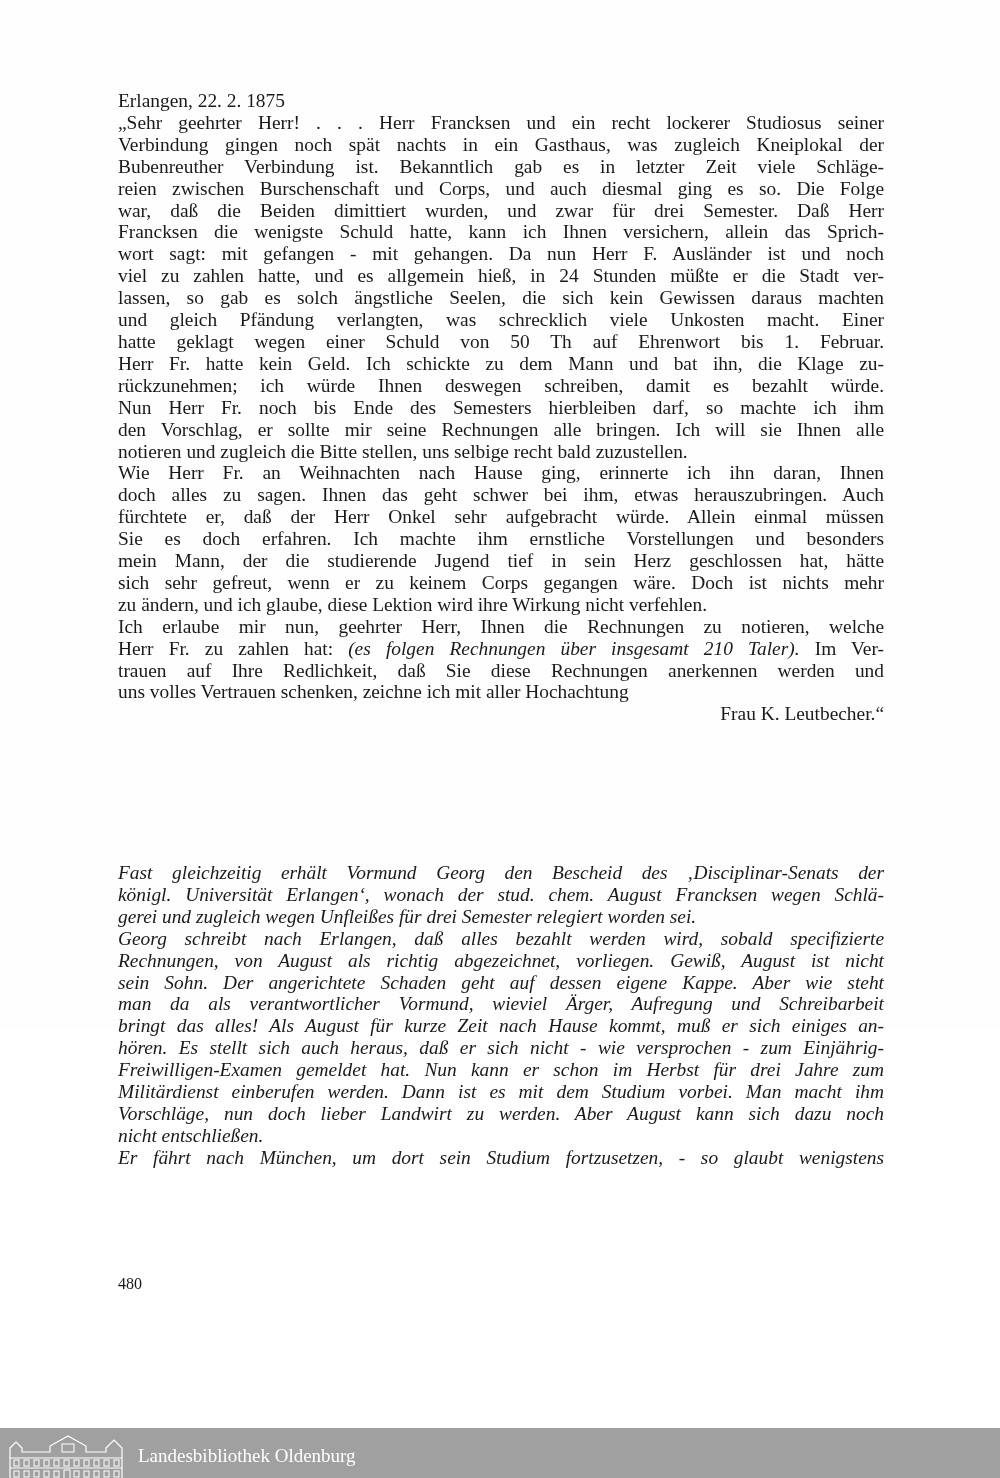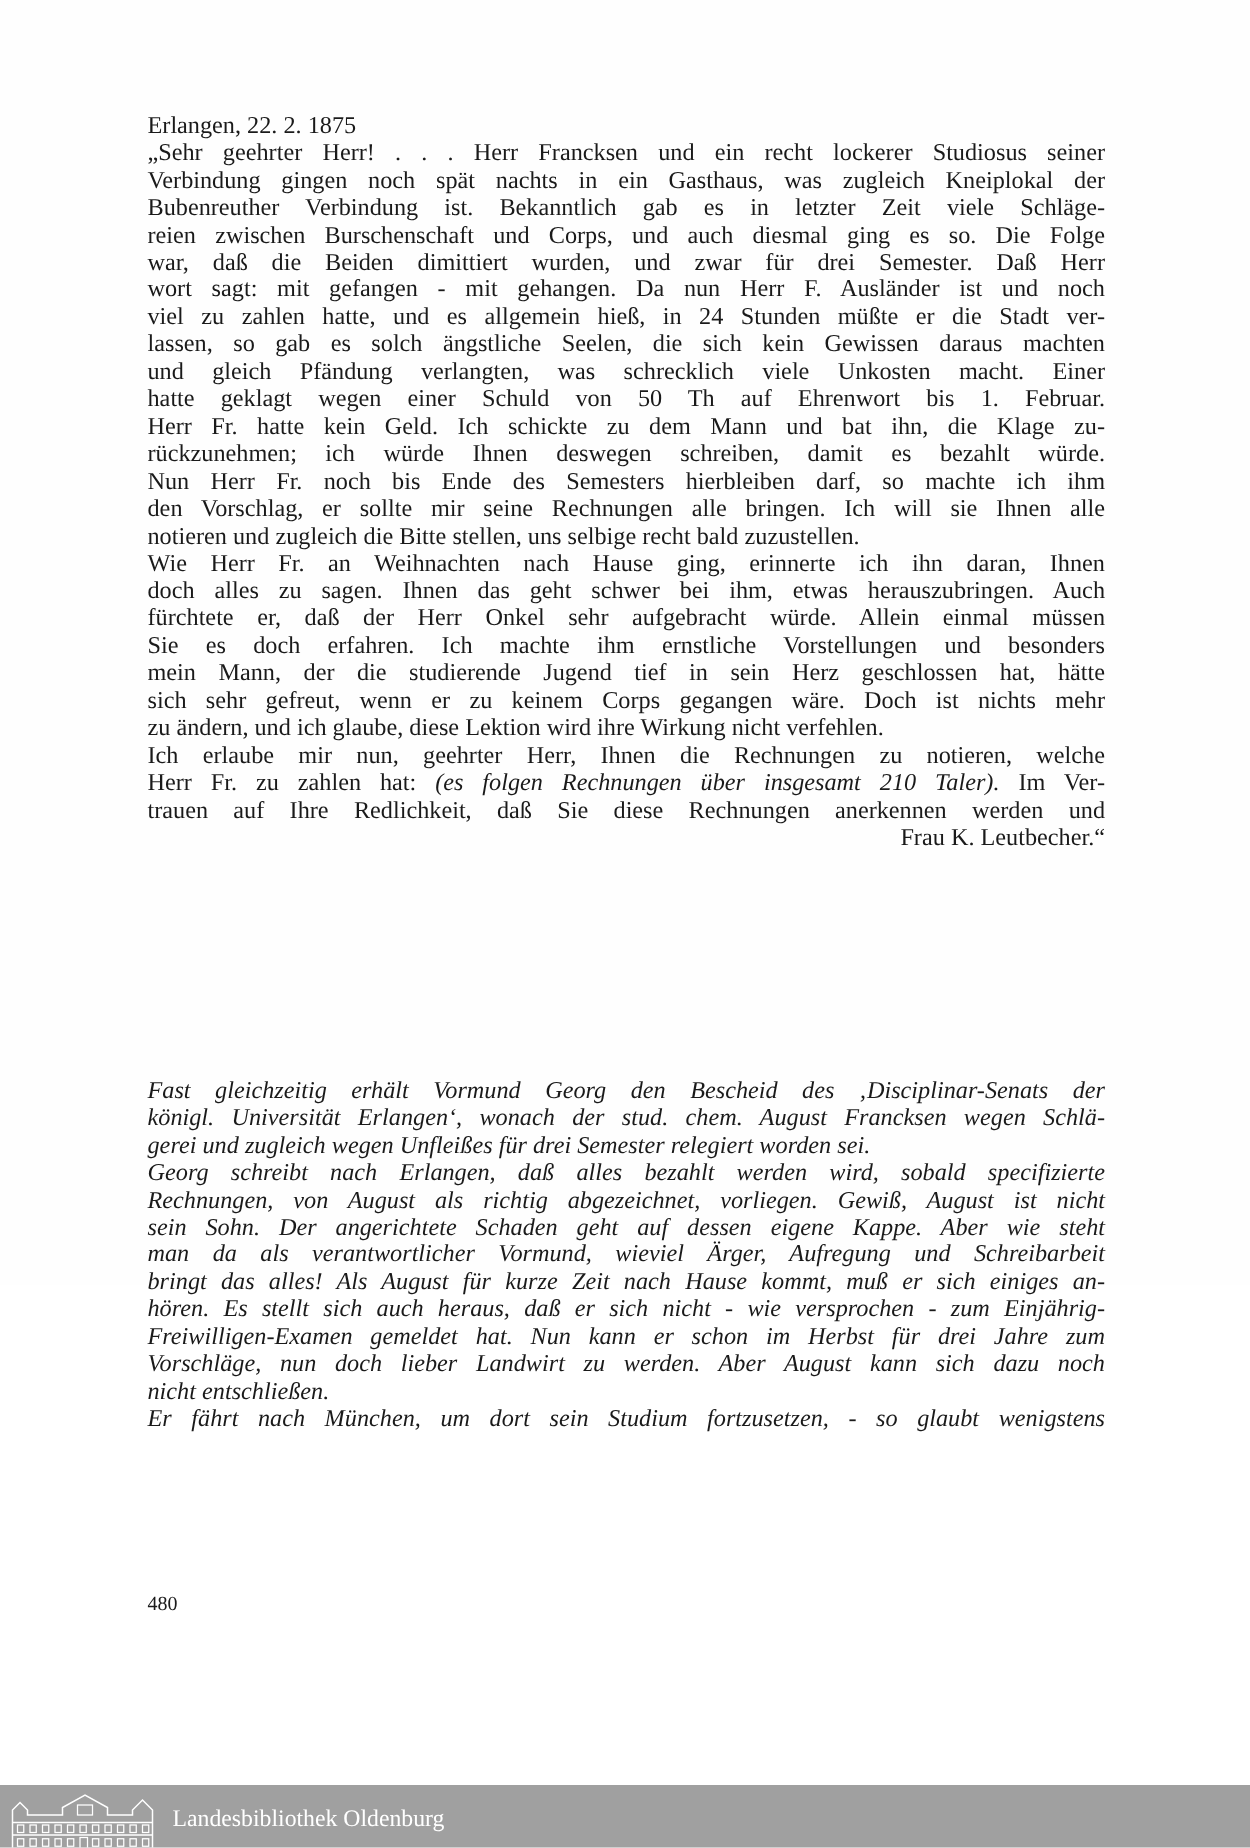--- a/index.html
+++ b/index.html
@@ -27,54 +27,57 @@
 <body>
 
 <div class="page">
   <div class="text-block letter">
     <span class="line last">Erlangen, 22. 2. 1875</span>
     <span class="line">„Sehr geehrter Herr! . . . Herr Francksen und ein recht lockerer Studiosus seiner</span>
     <span class="line">Verbindung gingen noch spät nachts in ein Gasthaus, was zugleich Kneiplokal der</span>
     <span class="line">Bubenreuther Verbindung ist. Bekanntlich gab es in letzter Zeit viele Schläge-</span>
     <span class="line">reien zwischen Burschenschaft und Corps, und auch diesmal ging es so. Die Folge</span>
     <span class="line">war, daß die Beiden dimittiert wurden, und zwar für drei Semester. Daß Herr</span>
+    <span class="line">Francksen die wenigste Schuld hatte, kann ich Ihnen versichern, allein das Sprich-</span>
     <span class="line">wort sagt: mit gefangen - mit gehangen. Da nun Herr F. Ausländer ist und noch</span>
     <span class="line">viel zu zahlen hatte, und es allgemein hieß, in 24 Stunden müßte er die Stadt ver-</span>
     <span class="line">lassen, so gab es solch ängstliche Seelen, die sich kein Gewissen daraus machten</span>
     <span class="line">und gleich Pfändung verlangten, was schrecklich viele Unkosten macht. Einer</span>
     <span class="line">hatte geklagt wegen einer Schuld von 50 Th auf Ehrenwort bis 1. Februar.</span>
     <span class="line">Herr Fr. hatte kein Geld. Ich schickte zu dem Mann und bat ihn, die Klage zu-</span>
     <span class="line">rückzunehmen; ich würde Ihnen deswegen schreiben, damit es bezahlt würde.</span>
     <span class="line">Nun Herr Fr. noch bis Ende des Semesters hierbleiben darf, so machte ich ihm</span>
     <span class="line">den Vorschlag, er sollte mir seine Rechnungen alle bringen. Ich will sie Ihnen alle</span>
     <span class="line last">notieren und zugleich die Bitte stellen, uns selbige recht bald zuzustellen.</span>
     <span class="line">Wie Herr Fr. an Weihnachten nach Hause ging, erinnerte ich ihn daran, Ihnen</span>
     <span class="line">doch alles zu sagen. Ihnen das geht schwer bei ihm, etwas herauszubringen. Auch</span>
     <span class="line">fürchtete er, daß der Herr Onkel sehr aufgebracht würde. Allein einmal müssen</span>
     <span class="line">Sie es doch erfahren. Ich machte ihm ernstliche Vorstellungen und besonders</span>
     <span class="line">mein Mann, der die studierende Jugend tief in sein Herz geschlossen hat, hätte</span>
     <span class="line">sich sehr gefreut, wenn er zu keinem Corps gegangen wäre. Doch ist nichts mehr</span>
     <span class="line last">zu ändern, und ich glaube, diese Lektion wird ihre Wirkung nicht verfehlen.</span>
     <span class="line">Ich erlaube mir nun, geehrter Herr, Ihnen die Rechnungen zu notieren, welche</span>
     <span class="line"><span>Herr Fr. zu zahlen hat: </span><span class="it">(es folgen Rechnungen über insgesamt 210 Taler).</span><span> Im Ver-</span></span>
     <span class="line">trauen auf Ihre Redlichkeit, daß Sie diese Rechnungen anerkennen werden und</span>
+    <span class="line last">uns volles Vertrauen schenken, zeichne ich mit aller Hochachtung</span>
     <span class="line right">Frau K. Leutbecher.“</span>
   </div>
 
   <div class="text-block narrative">
     <span class="line">Fast gleichzeitig erhält Vormund Georg den Bescheid des ‚Disciplinar-Senats der</span>
     <span class="line">königl. Universität Erlangen‘, wonach der stud. chem. August Francksen wegen Schlä-</span>
     <span class="line last">gerei und zugleich wegen Unfleißes für drei Semester relegiert worden sei.</span>
     <span class="line">Georg schreibt nach Erlangen, daß alles bezahlt werden wird, sobald specifizierte</span>
     <span class="line">Rechnungen, von August als richtig abgezeichnet, vorliegen. Gewiß, August ist nicht</span>
     <span class="line">sein Sohn. Der angerichtete Schaden geht auf dessen eigene Kappe. Aber wie steht</span>
     <span class="line">man da als verantwortlicher Vormund, wieviel Ärger, Aufregung und Schreibarbeit</span>
     <span class="line">bringt das alles! Als August für kurze Zeit nach Hause kommt, muß er sich einiges an-</span>
     <span class="line">hören. Es stellt sich auch heraus, daß er sich nicht - wie versprochen - zum Einjährig-</span>
     <span class="line">Freiwilligen-Examen gemeldet hat. Nun kann er schon im Herbst für drei Jahre zum</span>
+    <span class="line">Militärdienst einberufen werden. Dann ist es mit dem Studium vorbei. Man macht ihm</span>
     <span class="line">Vorschläge, nun doch lieber Landwirt zu werden. Aber August kann sich dazu noch</span>
     <span class="line last">nicht entschließen.</span>
     <span class="line">Er fährt nach München, um dort sein Studium fortzusetzen, - so glaubt wenigstens</span>
   </div>
 
   <div class="page-number">480</div>
 </div>
 
 <div class="footer-bar">
   <svg class="footer-logo" viewBox="0 0 122 48" fill="none" stroke="#ffffff" stroke-width="1.2">

